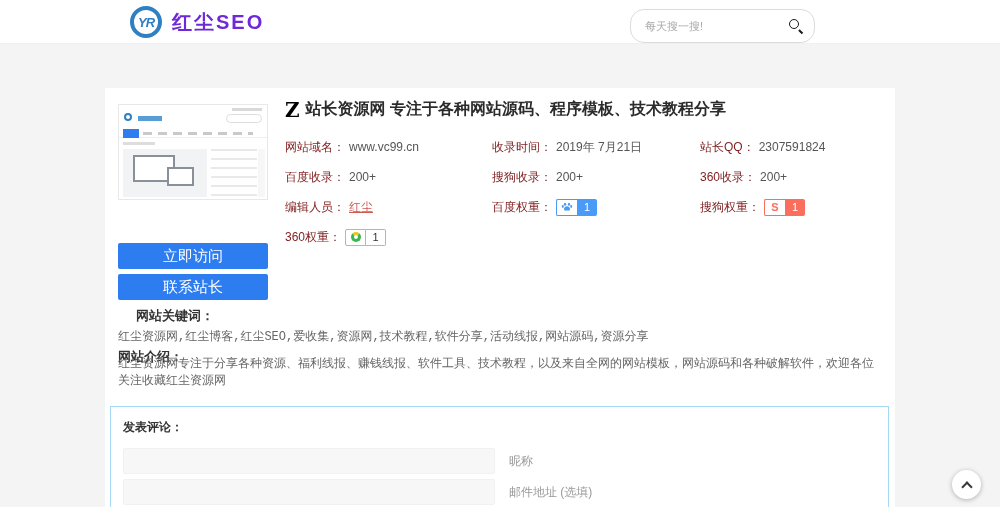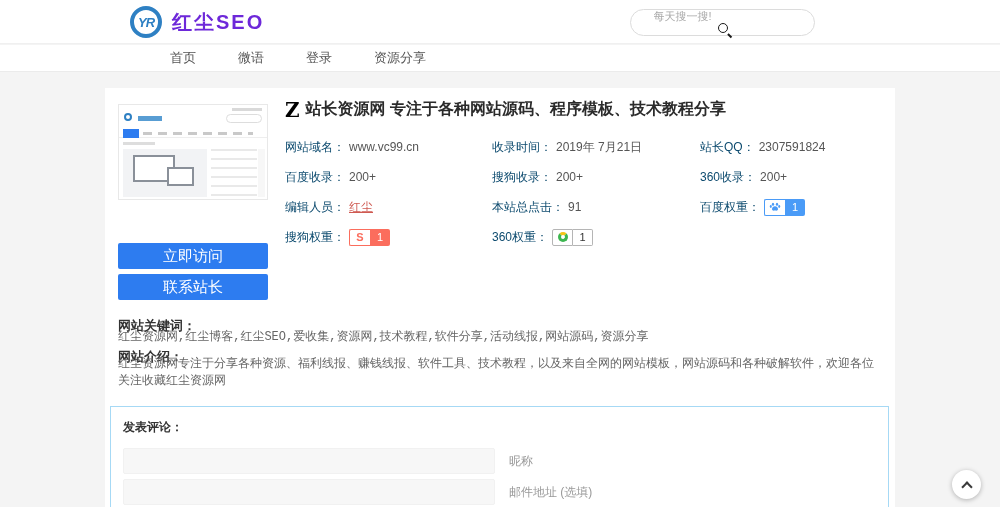--- a/index.html
+++ b/index.html
@@ -8,21 +8,21 @@
     font-family:"Liberation Sans","DejaVu Sans",sans-serif;
     background:#f4f4f4;
     position:relative;
   }
   .page { position:absolute; left:0; top:0; width:1000px; height:507px; }
 
   
   .header { position:absolute; left:0; top:0; width:1000px; height:44px; background:#fff; border-bottom:1px solid #f0f0f0; z-index:5; }
   .logo-circle { position:absolute; left:130px; top:6px; width:32px; height:32px; border:4px solid #2e80c3; border-radius:50%; background:#fff; display:flex; align-items:center; justify-content:center; font-weight:bold; font-style:italic; color:#2e80c3; font-size:13px; letter-spacing:-1px; }
   .logo-text { position:absolute; left:172px; top:9px; font-size:20px; font-weight:800; color:#6d28d9; letter-spacing:2px; }
-  .search-box { position:absolute; left:630px; top:9px; width:185px; height:27px; border:1px solid #dcdcdc; border-radius:14px; background:#fff; display:flex; align-items:center; padding:0 10px 0 14px;flex-direction:column; }
+  .search-box { position:absolute; left:630px; top:9px; width:185px; height:34px; border:1px solid #dcdcdc; border-radius:14px; background:#fff; display:flex; align-items:center; padding:0 10px 0 14px; }
   .search-input { flex:1; border:none; outline:none; background:transparent; font-size:11px; color:#333; font-family:inherit; }
   .search-input::placeholder { color:#a9a9a9; }
   .search-btn { width:16px; height:16px; position:relative; cursor:pointer; flex:0 0 auto; }
   .search-btn::before { content:""; position:absolute; left:1px; top:1px; width:8px; height:8px; border:1.8px solid #1a1a1a; border-radius:50%; }
   .search-btn::after { content:""; position:absolute; left:11px; top:11px; width:5px; height:1.8px; background:#1a1a1a; transform:rotate(45deg); transform-origin:left center; }
 
   
   .navbar { position:absolute; left:0; top:45px; width:1000px; height:27px; background:#fff; border-bottom:1px solid #ebebeb; display:flex; align-items:center; padding-left:170px; z-index:4; }
   .nav-item { font-size:13px; color:#555; margin-right:42px; cursor:pointer; }
 
@@ -48,21 +48,21 @@
     background:repeating-linear-gradient(to bottom,#e9e9e9 0 2px,transparent 2px 9px); }
   .m-side { right:2px; top:44px; width:7px; height:48px; background:#f7f7f7; }
 
   
   .site-title { position:absolute; left:180px; top:11px; font-size:16px; font-weight:bold; color:#2b2b2b; display:flex; align-items:center; }
   .fav-z { font-family:"DejaVu Serif",serif; font-weight:900; font-size:20px; color:#000; margin-right:6px; line-height:1; }
 
   
   .info-grid { position:absolute; left:180px; top:44px; width:600px; display:grid; grid-template-columns:207px 208px 185px; }
   .info-cell { height:30px; display:flex; align-items:center; font-size:12px; }
-  .info-label { color:#0c4a6e; margin-right:4px; white-space:nowrap; }
+  .info-label { color:#7f1d1d; margin-right:4px; white-space:nowrap; }
   .info-value { color:#555; }
   .link-red { color:#cf5a52; text-decoration:underline; cursor:pointer; }
 
   
   .weight-badge { display:inline-flex; align-items:stretch; height:17px; }
   .wb-left { width:21px; display:flex; align-items:center; justify-content:center; background:#fff; border-radius:2px 0 0 2px; }
   .wb-right { min-width:20px; padding:0 5px; display:flex; align-items:center; justify-content:center; font-size:11px; border-radius:0 2px 2px 0; }
   .baidu .wb-left { border:1px solid #4a9bf7; border-right:none; }
   .baidu .wb-right { background:#4a9bf7; color:#fff; }
   .sogou .wb-left { border:1px solid #fb6d5d; border-right:none; color:#fb6d5d; font-weight:bold; font-size:11px; }
@@ -72,21 +72,21 @@
   .ring360 { width:10px; height:10px; border:3px solid #3cb650; border-top-color:#f5c518; border-radius:50%; }
 
   
   .btn-blue { position:absolute; left:13px; width:150px; height:26px; background:#2d7cf0; color:#fff; font-size:15px; border:none; border-radius:2px; display:flex; align-items:center; justify-content:center; cursor:pointer; font-family:inherit; }
   .btn-visit { top:155px; }
   .btn-contact { top:186px; }
 
   
   .section-heading { position:absolute; left:13px; font-size:13px; font-weight:bold; color:#333; }
   .section-text { position:absolute; left:13px; right:13px; font-size:12px; color:#666; line-height:1.4; }
-  .kw-heading { top:229px; }
+  .kw-heading { top:219px;margin-left:18px; }
   .kw-text { top:241px;font-family:Liberation Mono, monospace; }
   .intro-heading { top:260px; }
   .intro-text { top:267px; }
 
   
   .comment-box { position:absolute; left:5px; top:318px; width:779px; height:240px; border:1px solid #a6d9f5; padding:10px 12px; background:#fff; }
   .cb-heading { font-size:12px; font-weight:bold; color:#333; margin:2px 0 12px; }
   .field-row { display:flex; align-items:center; margin-bottom:5px; }
   .field-input { width:372px; height:26px; background:#f7f7f7; border:1px solid #f1f1f1; border-radius:2px; padding:0 8px; font-size:12px; color:#333; outline:none; font-family:inherit; }
   .field-label { margin-left:14px; font-size:12px; color:#999; }
@@ -102,26 +102,20 @@
 
   <div class="header">
     <div class="logo-circle">YR</div>
     <div class="logo-text">红尘SEO</div>
     <div class="search-box">
       <input class="search-input" type="text" placeholder="每天搜一搜!" style="">
       <span class="search-btn"></span>
     </div>
   </div>
 
-  <div class="navbar">
-    <span class="nav-item">首页</span>
-    <span class="nav-item">微语</span>
-    <span class="nav-item">登录</span>
-    <span class="nav-item">资源分享</span>
-  </div>
 
   <div class="card">
 
     <div class="thumb">
       <div class="m-toptext"></div>
       <div class="m-logo"></div>
       <div class="m-logotext"></div>
       <div class="m-search"></div>
       <div class="m-navline"></div>
       <div class="m-navactive"></div>
@@ -161,24 +155,20 @@
         <span class="info-value">200+</span>
       </div>
       <div class="info-cell">
         <span class="info-label">360收录：</span>
         <span class="info-value">200+</span>
       </div>
       <div class="info-cell">
         <span class="info-label">编辑人员：</span>
         <span class="info-value link-red">红尘</span>
       </div>
-      <div class="info-cell">
-        <span class="info-label">本站总点击：</span>
-        <span class="info-value">91</span>
-      </div>
 
       <div class="info-cell">
         <span class="info-label">百度权重：</span>
         <span class="weight-badge baidu">
           <span class="wb-left">
             <svg viewBox="0 0 24 24" width="12" height="12" fill="#4a9bf7">
                 <ellipse cx="8" cy="6.5" rx="2.3" ry="3.2"></ellipse>
                 <ellipse cx="16" cy="6.5" rx="2.3" ry="3.2"></ellipse>
                 <ellipse cx="3.6" cy="11" rx="2" ry="2.8"></ellipse>
                 <ellipse cx="20.4" cy="11" rx="2" ry="2.8"></ellipse>

